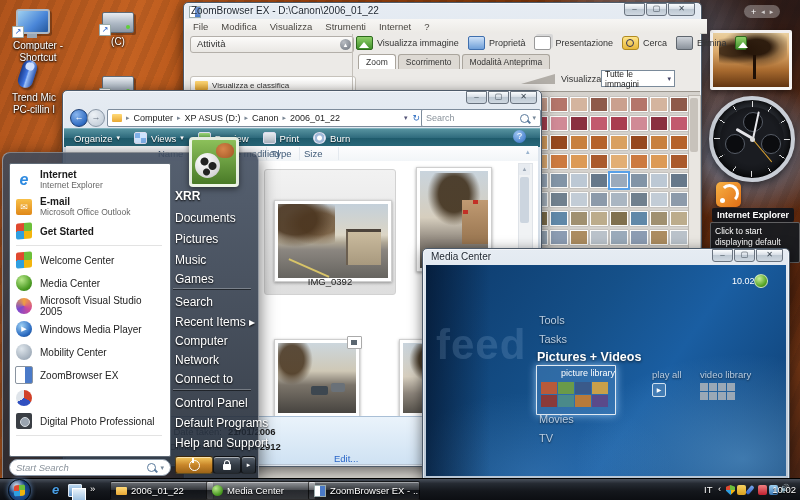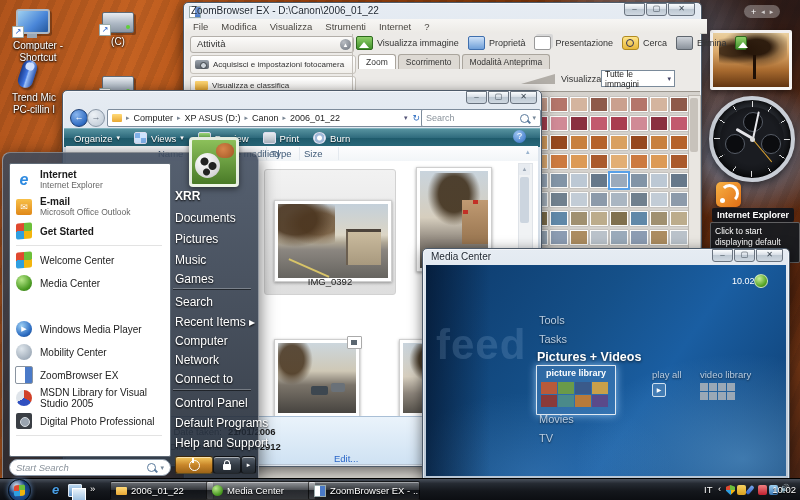--- a/index.html
+++ b/index.html
@@ -183,21 +183,21 @@
   .mc-content{position:absolute;overflow:hidden;
     background:radial-gradient(240px 150px at 88% 92%,rgba(120,185,235,.45),rgba(120,185,235,0) 70%),
       radial-gradient(200px 120px at 30% 100%,rgba(90,150,210,.3),rgba(90,150,210,0) 70%),
       linear-gradient(125deg,#0d3a6b 0%,#155089 40%,#1a5ea2 62%,#0d3c6e 100%);}
   .mc-content::after{content:"";position:absolute;inset:0;background:linear-gradient(90deg,rgba(0,8,24,.55),rgba(0,8,24,0) 18%);}
   .mc-item{position:absolute;font-size:11px;color:#b9cde2;text-shadow:0 1px 2px rgba(0,0,0,.6);z-index:2;}
   .mc-sec{position:absolute;font-size:12.5px;font-weight:bold;color:#fff;text-shadow:0 1px 3px rgba(0,0,0,.7);z-index:2;}
   .mc-water{position:absolute;font-size:42px;font-weight:bold;color:rgba(165,200,235,.18);letter-spacing:1px;z-index:1;}
   .mc-tile{position:absolute;background:rgba(80,140,200,.45);border:1px solid rgba(255,255,255,.85);
     box-shadow:0 0 8px rgba(160,210,255,.8);border-radius:1px;z-index:2;}
-  .mc-tile .lbl{position:absolute;top:2px;width:100%;text-align:center;font-size:9px;font-weight:bold;color:#fff;}
+  .mc-tile .lbl{position:absolute;top:2px;width:100%;text-align:right;font-size:9px;font-weight:normal;color:#fff;}
   .mc-collage{position:absolute;left:4px;top:16px;display:grid;grid-template-columns:repeat(4,16px);grid-auto-rows:12px;gap:1px;}
   .mc-collage div{width:16px;height:12px;}
   .mc-play{position:absolute;width:12px;height:12px;border:1px solid #cfe0ef;border-radius:2px;
     background:rgba(255,255,255,.15);color:#fff;font-size:6px;line-height:12px;text-align:center;z-index:2;}
   .mc-vgrid{position:absolute;display:grid;grid-template-columns:repeat(4,8px);grid-auto-rows:8px;gap:1px;z-index:2;}
   .mc-vgrid div{background:#9aa8b6;}
   .mc-orb{position:absolute;width:12px;height:12px;border-radius:50%;
     background:radial-gradient(circle at 35% 30%,#c8f098,#56a426 65%,#2d6a12);border:1px solid rgba(255,255,255,.6);z-index:2;}
   .mc-time{position:absolute;font-size:9px;color:#fff;z-index:2;}
   
@@ -315,24 +315,20 @@
       <span>Modifica</span>
       <span>Visualizza</span>
       <span>Strumenti</span>
       <span>Internet</span>
       <span>?</span>
     </div>
     <div class="zb-body" style="left:1px;top:30px;width:515px;height:58px;"></div>
     <div class="zb-hdr" style="left:6px;top:33px;width:156px;height:15px;">
       <span>Attività</span>
       <span class="zb-hdrbtn g" data-g="▴"></span>
-    </div>
-    <div class="zb-task" style="left:6px;top:52px;width:156px;height:17px;">
-      <span class="zb-cam"></span>
-      <span>Acquisisci e impostazioni fotocamera</span>
     </div>
     <div class="zb-task" style="left:6px;top:73px;width:156px;height:17px;">
       <span class="zb-folder"></span>
       <span>Visualizza e classifica</span>
     </div>
     <div class="abs" style="left:168px;top:31px;width:1px;height:56px;background:#c4c0ba;"></div>
     <div class="zb-tools" style="left:172px;top:31px;width:340px;height:18px;">
       <span class="it" style="display:flex;align-items:center;gap:4px;">
         <span class="ti ti-img"></span>
         <span>Visualizza immagine</span>
@@ -735,20 +731,26 @@
             <span class="i-sq i-flag"></span>
           </span>
         <span>Welcome Center</span>
       </div>
       <div class="sm-item" style="top:108px;">
         <span class="smi">
             <span class="i-orb i-mce"></span>
           </span>
         <span>Media Center</span>
       </div>
+      <div class="sm-item" style="top:131px;">
+        <span class="smi">
+            <span class="i-orb i-vs"></span>
+          </span>
+        <span>Microsoft Visual Studio 2005</span>
+      </div>
       <div class="sm-item" style="top:177px;">
         <span class="smi">
             <span class="i-orb i-mob"></span>
           </span>
         <span>Mobility Center</span>
       </div>
       <div class="sm-item" style="top:154px;">
         <span class="smi">
             <span class="i-orb i-wmp g" data-g="▶"></span>
           </span>
@@ -757,21 +759,20 @@
       <div class="sm-item" style="top:200px;">
         <span class="smi">
             <span class="i-sq i-zb"></span>
           </span>
         <span>ZoomBrowser EX</span>
       </div>
       <div class="sm-item" style="top:223px;">
         <span class="smi">
             <span class="i-sq i-msdn"></span>
           </span>
-        <span>MSDN Library for Visual Studio 2005</span>
       </div>
       <div class="sm-item" style="top:246px;">
         <span class="smi">
             <span class="i-sq i-dpp"></span>
           </span>
         <span>Digital Photo Professional</span>
       </div>
       <div class="sm-sep" style="top:271px;"></div>
     </div>
     <div class="sm-search" style="left:6px;top:306px;width:148px;height:15px;">

